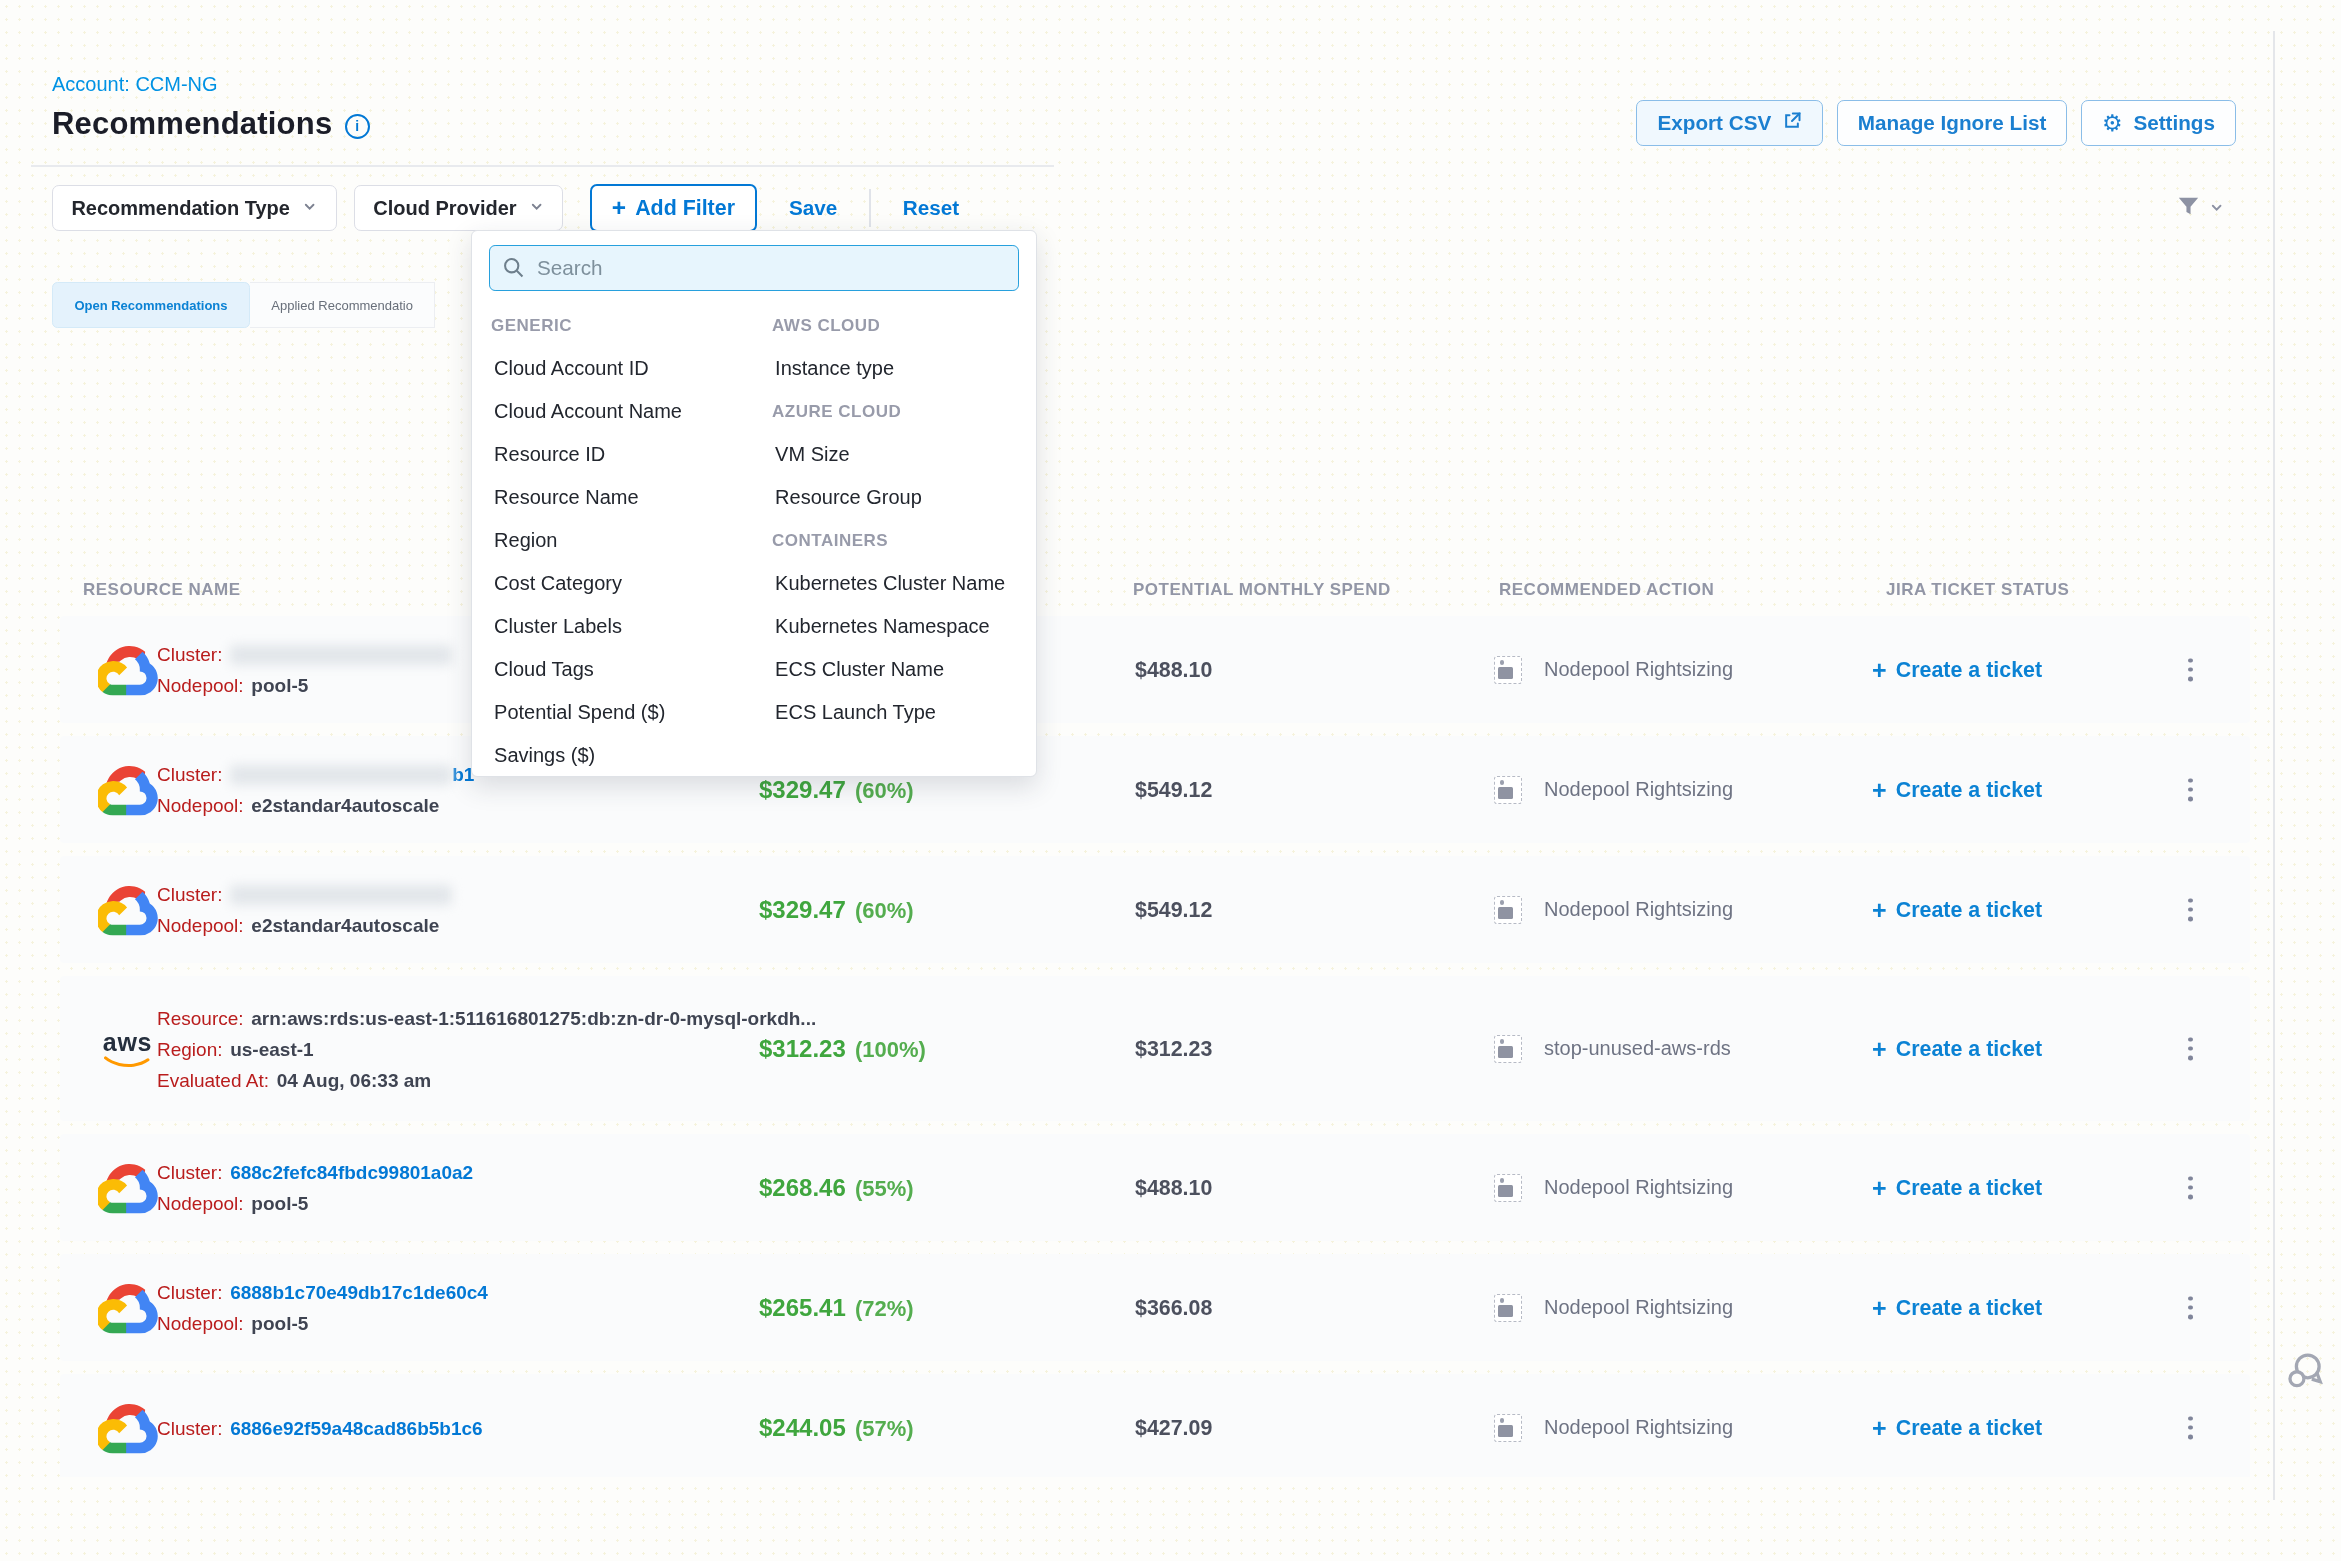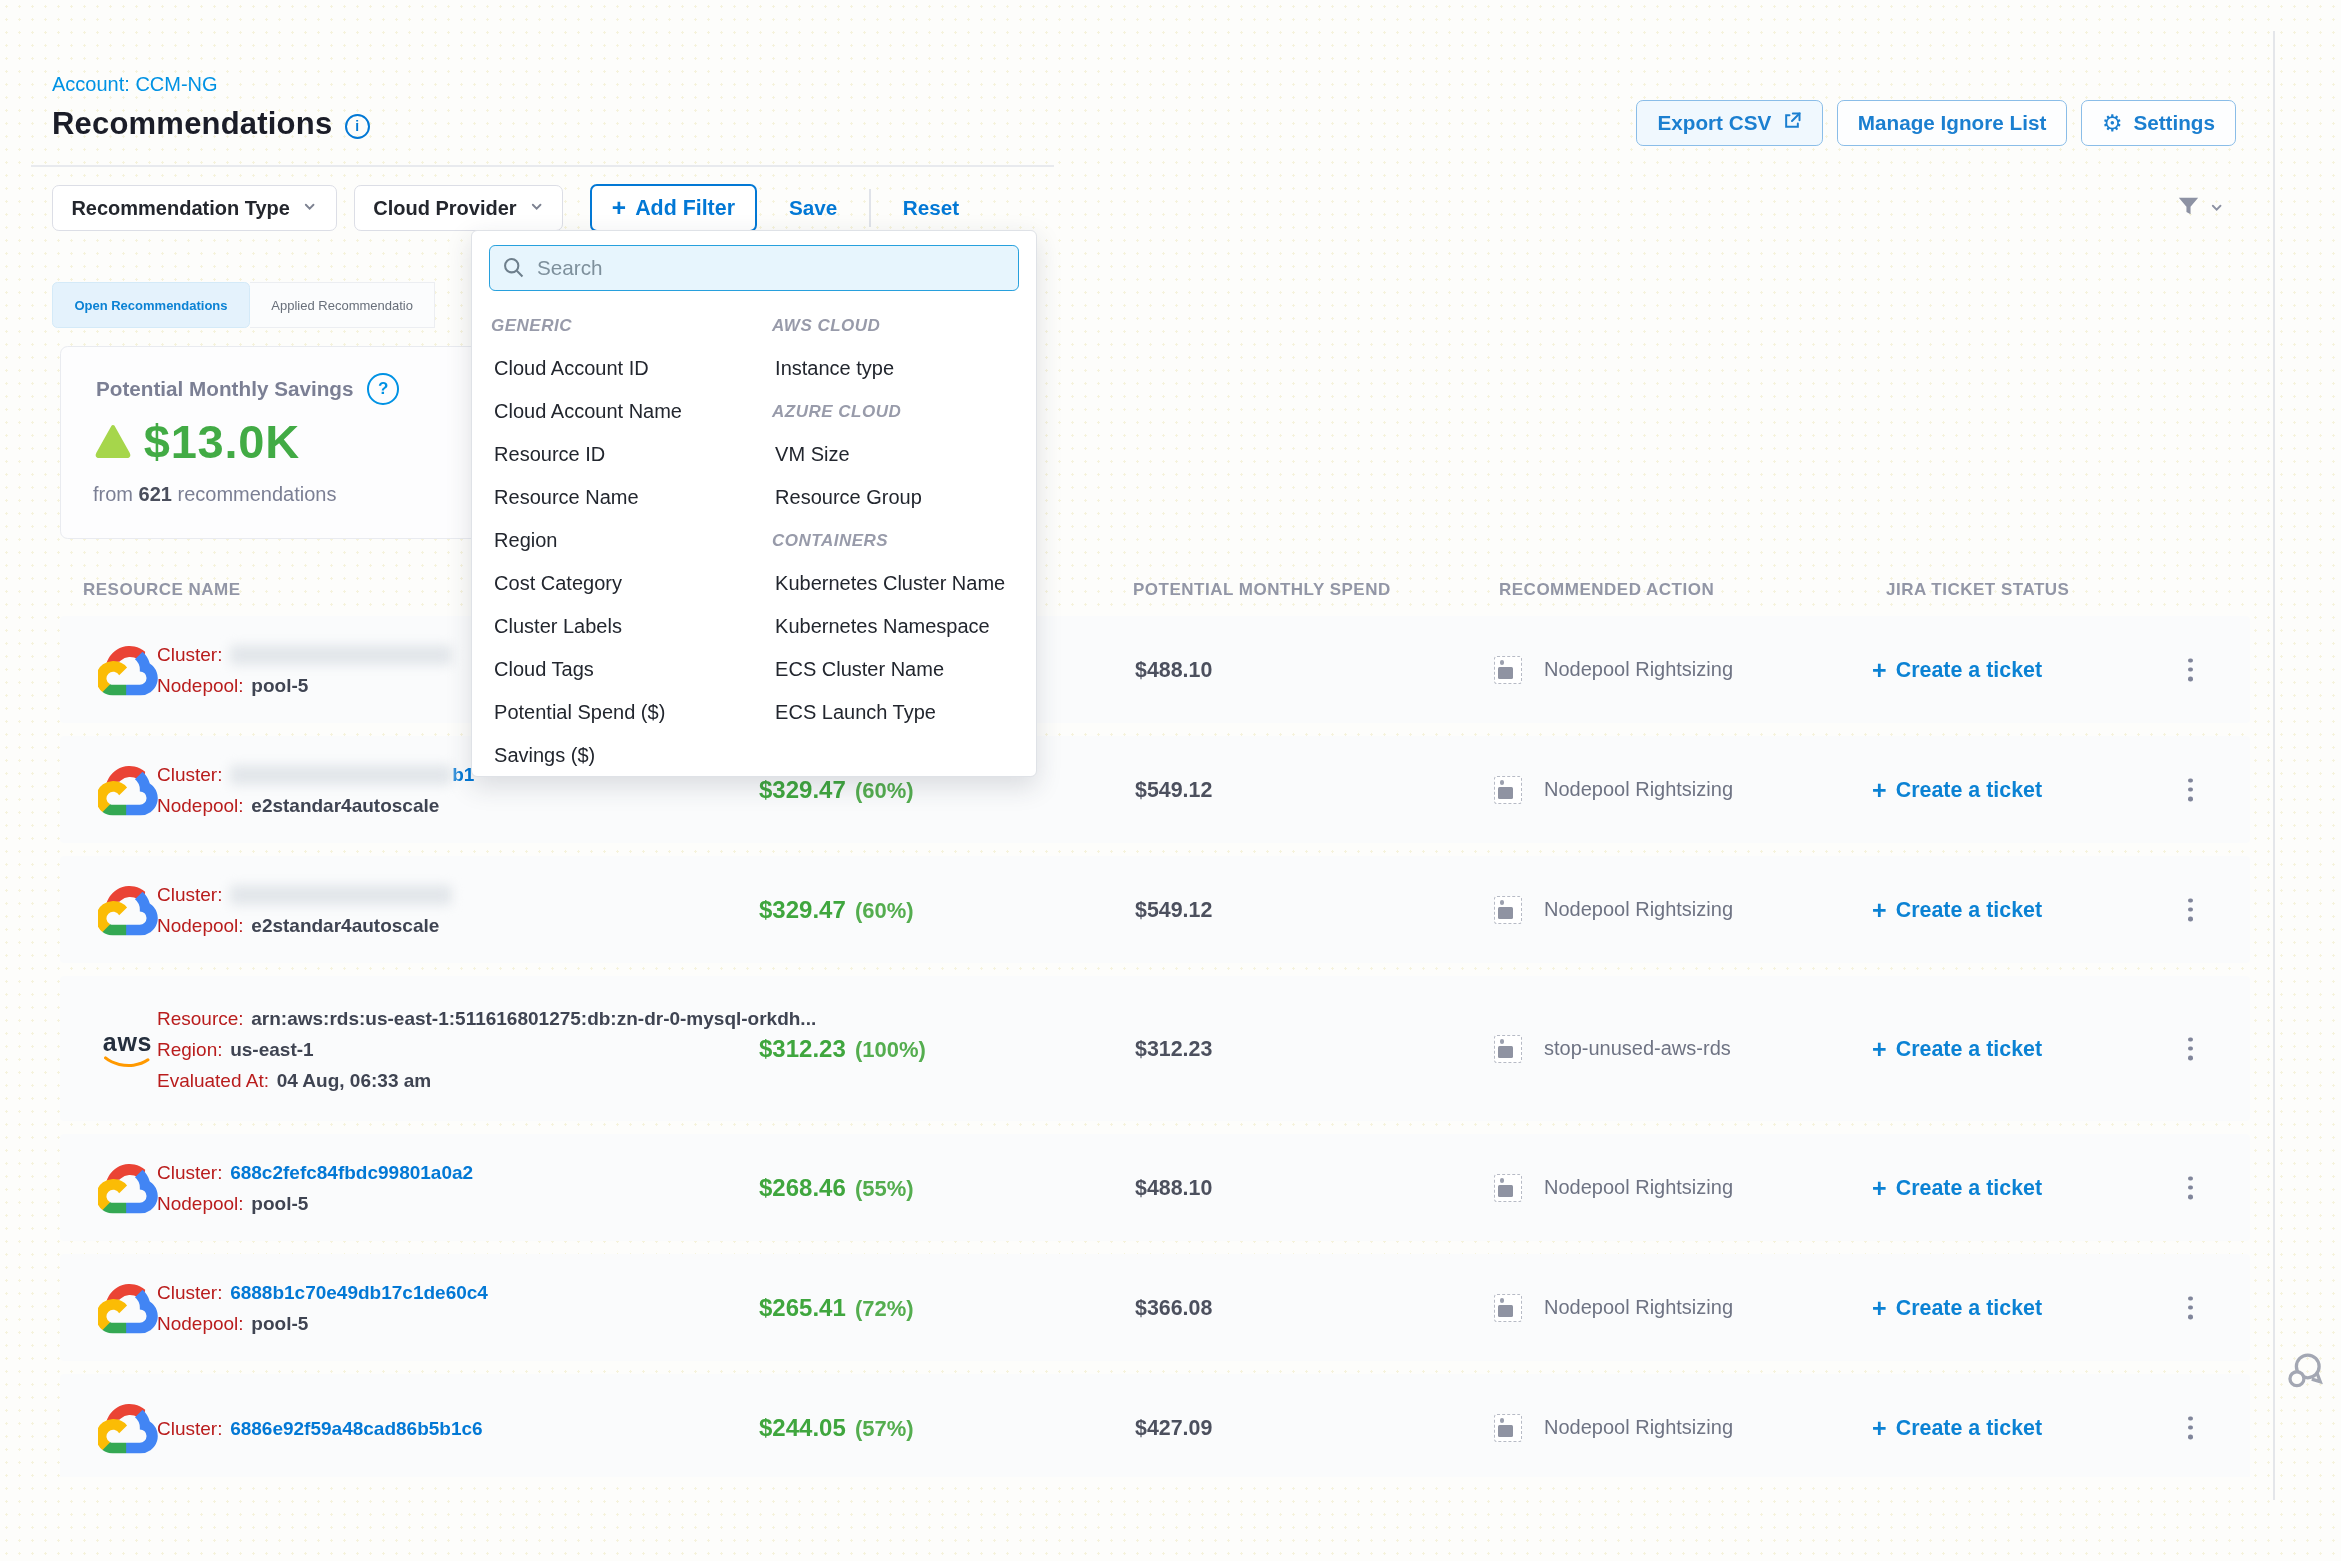--- a/index.html
+++ b/index.html
@@ -92,21 +92,21 @@
 
   
   .dropdown{position:absolute;left:471px;top:230px;width:564px;height:545px;background:#fff;
     border:0.8px solid #dfe2e7;border-radius:6.1px;box-shadow:0 9.2px 26px rgba(40,50,70,.15);z-index:50;overflow:hidden;}
   .dd-search{position:absolute;left:17px;right:17px;top:13.8px;height:46px;}
   .dd-search input{width:100%;height:100%;box-sizing:border-box;background:#e7f5fd;border:1.9px solid #27a0dd;
     border-radius:6.1px;padding-left:47px;font-size:20.7px;color:#22272f;font-family:inherit;outline:none;}
   .dd-search input::placeholder{color:#7e909c;}
   .dd-search .mag{position:absolute;left:12.2px;top:10.7px;}
   .dd-grid{position:absolute;left:19px;top:73px;display:grid;grid-template-columns:281px 245px;grid-auto-rows:43px;}
-  .dd-h{font-size:17px;font-weight:700;color:#989baa;letter-spacing:0.5px;display:flex;align-items:center;font-style:italic;}
+  .dd-h{font-size:17px;font-weight:700;color:#989baa;letter-spacing:0.5px;display:flex;align-items:center;}
   .dd-i{font-size:20px;color:#22262e;font-weight:500;display:flex;align-items:center;padding-left:3.1px;cursor:pointer;}
 
   .content-border{position:absolute;left:2273px;top:31px;width:1.5px;height:1469px;background:#e4e6ea;}
   .support{position:absolute;left:2283px;top:1349px;cursor:pointer;}
 </style>
 </head>
 <body>
 
 <div class="page">
 
@@ -166,39 +166,20 @@
     <span><svg width="15.3" height="15.3" viewBox="0 0 24 24" fill="none" stroke="#8d92a3" stroke-width="3" stroke-linecap="round">
           <path d="M6 9l6 6 6-6"></path>
         </svg></span>
   </div>
 
   <div class="tabs">
     <div class="tab active">Open Recommendations</div>
     <div class="tab inactive">Applied Recommendatio</div>
   </div>
 
-  <div class="savings-card">
-    <div class="sc-label-row">
-      <span class="sc-label">Potential Monthly Savings</span>
-      <span class="help-icon">?</span>
-    </div>
-    <div class="sc-amount-row">
-      <span>
-        <svg width="40" height="35" viewBox="0 0 24 22">
-            <path d="M12 2.5 L21.5 19.5 Q22.2 21 20.3 21 H3.7 Q1.8 21 2.5 19.5 Z" fill="#a6d64b" stroke="#a6d64b" stroke-width="2.4" stroke-linejoin="round"></path>
-          </svg>
-      </span>
-      <span class="sc-amount">$13.0K</span>
-    </div>
-    <div class="sc-sub">
-      <span>from</span>
-      <span class="sc-count">621</span>
-      <span>recommendations</span>
-    </div>
-  </div>
 
   <div class="th th0">RESOURCE NAME</div>
   <div class="th th1">POTENTIAL MONTHLY SPEND</div>
   <div class="th th2">RECOMMENDED ACTION</div>
   <div class="th th3">JIRA TICKET STATUS</div>
 
   <div class="rows">
   <div class="row">
     <div class="provider">
           <svg width="60" height="51" viewBox="0 0 24 22">

